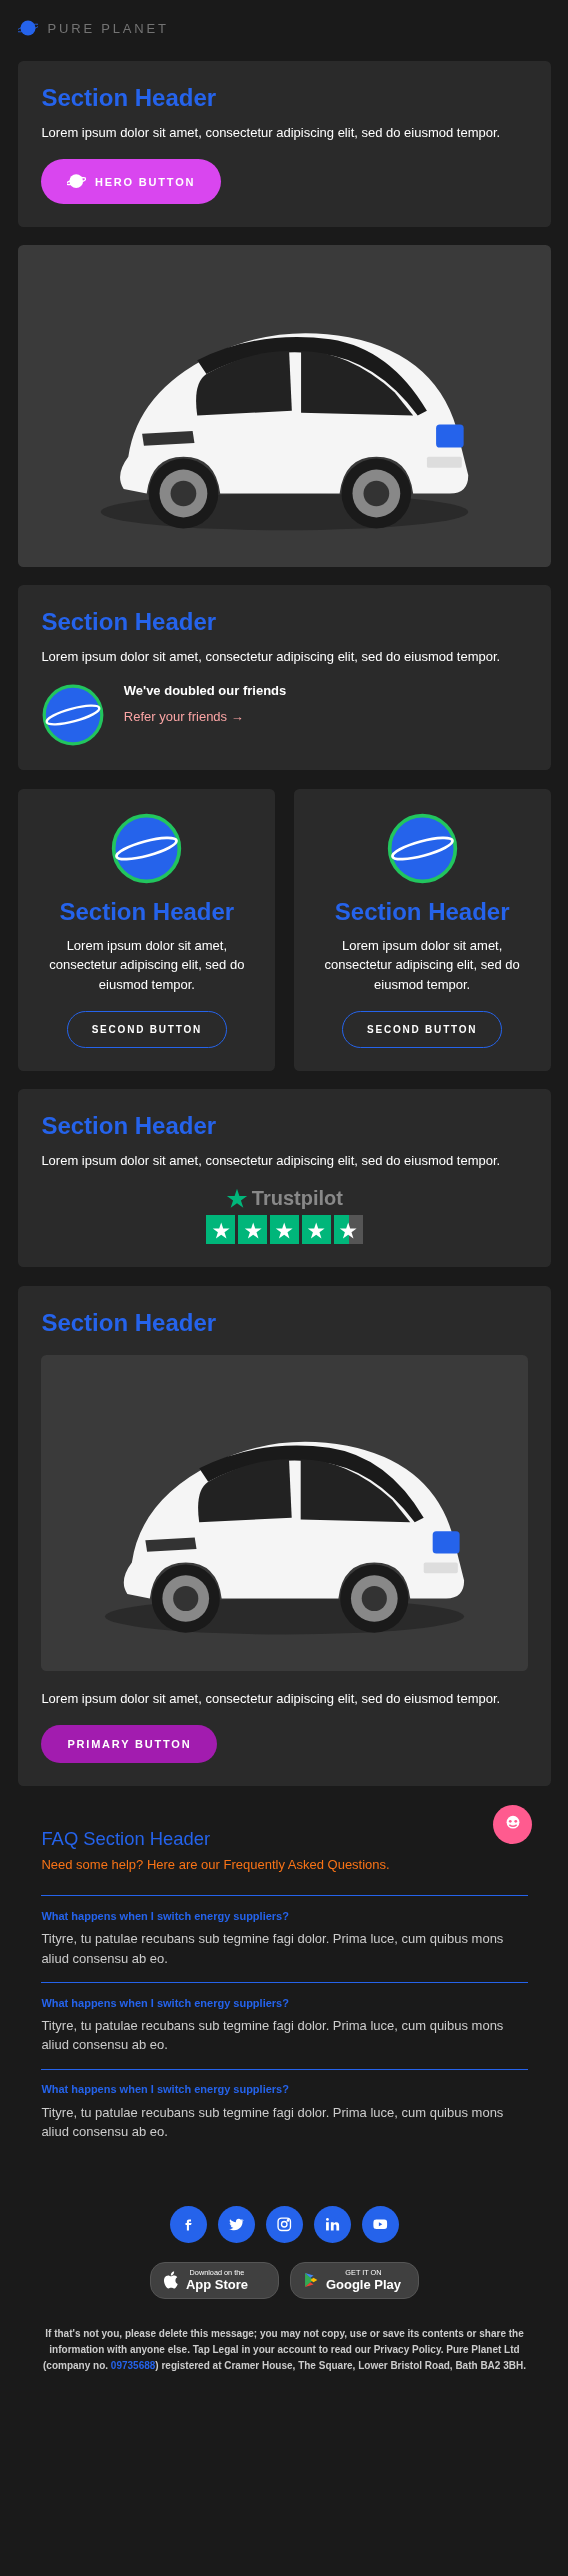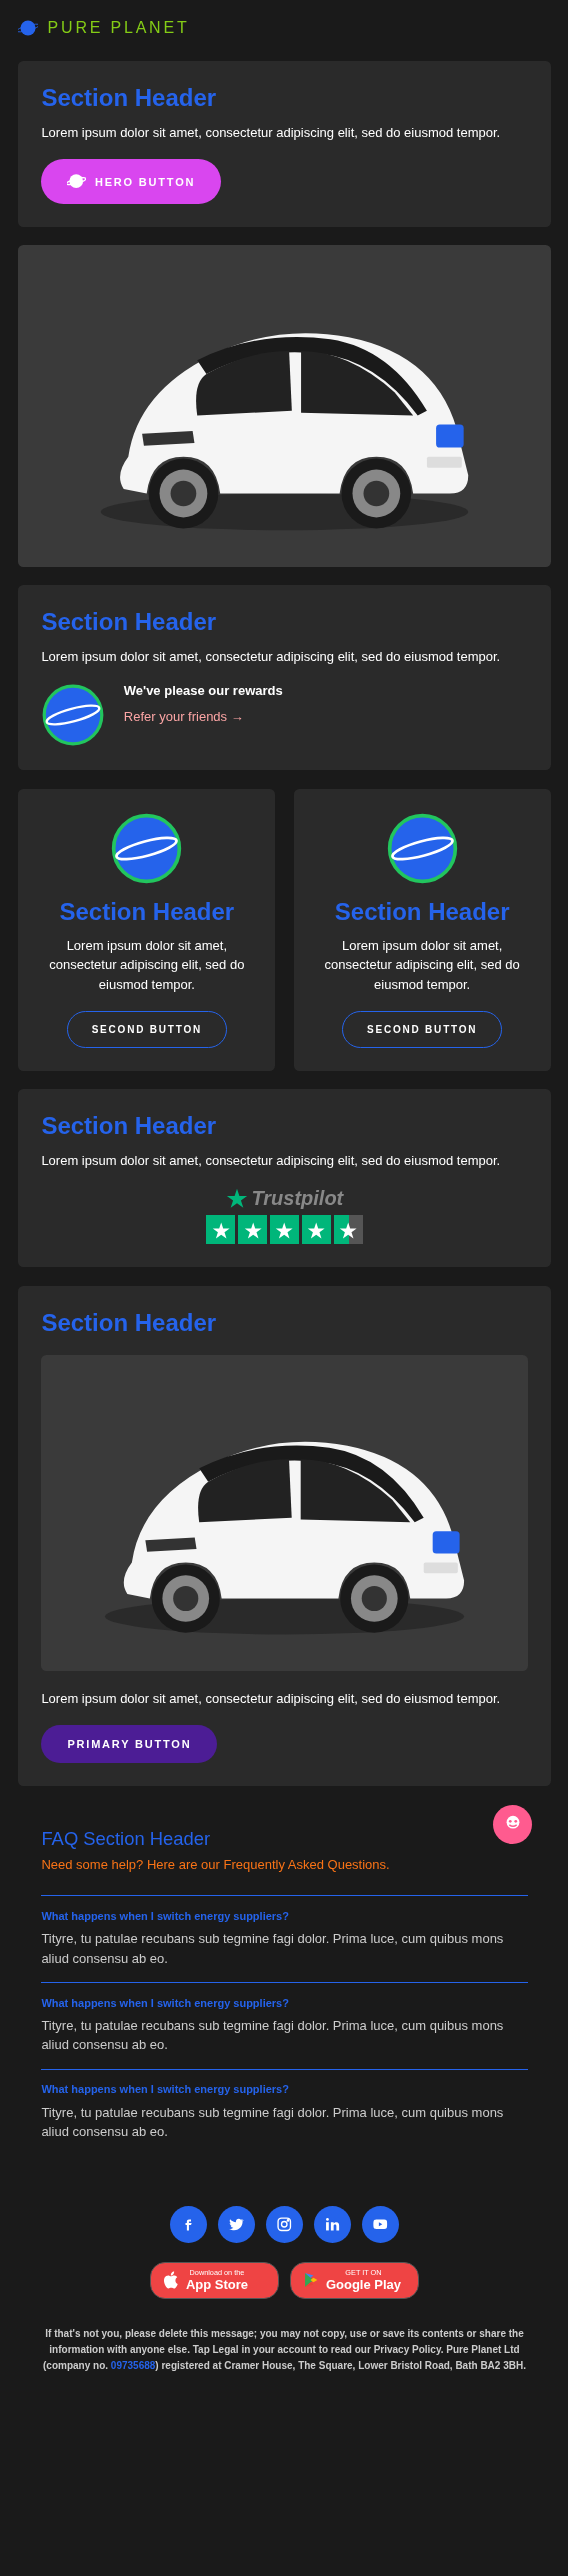--- a/index.html
+++ b/index.html
@@ -1,58 +1,58 @@
 <!DOCTYPE html>
 <html style="font-size:14.7px"><head>
 <meta charset="utf-8">
 <style>
 *{margin:0;padding:0;box-sizing:border-box;}
 body{background:#1a1a1a;font-family:Arial,Helvetica,sans-serif;color:#fff;width:569px;}
 .container{padding:18.4px;}
 .logo-row{display:flex;align-items:center;gap:9.2px;margin-bottom:23px;}
 .logo-icon{width:20px;height:20px;}
-.logo-text{color:#84cc16;font-size:16px;letter-spacing:2.8px;font-weight:500;text-align:center;}
+.logo-text{color:#737373;font-size:13px;letter-spacing:2.8px;font-weight:500;text-align:center;}
 .card{background:#2a2a2a;border-radius:5.5px;padding:23px;margin-bottom:18.4px;}
 .section-header{color:#2563eb;font-size:24px;font-weight:700;margin-bottom:11px;}
 .body-text{color:#fff;font-size:13px;line-height:1.5;margin-bottom:16.5px;}
 .hero-btn{display:inline-flex;align-items:center;gap:9.2px;background:#d946ef;color:#fff;border:none;border-radius:46px;padding:13px 26px;font-size:11px;font-weight:700;letter-spacing:1.8px;cursor:pointer;}
 .hero-btn svg{width:18.4px;height:18.4px;}
 .car-card{background:#3a3a3a;border-radius:5.5px;padding:27.6px;margin-bottom:18.4px;display:flex;justify-content:center;}
 .car-svg{width:441px;height:auto;}
 .promo-row{display:flex;align-items:flex-start;gap:18.4px;margin-top:13.8px;}
 .planet-icon{width:64px;height:64px;flex-shrink:0;}
 .promo-text{flex:1;font-size:13px;}
 .promo-text .line1{font-weight:700;margin-bottom:2.8px;}
 .promo-text .line2{font-weight:700;margin-bottom:11px;}
 .refer-link{color:#fca5a5;font-size:13px;font-weight:500;}
 .two-col{display:flex;gap:18.4px;margin-bottom:18.4px;}
 .col-card{flex:1;background:#2a2a2a;border-radius:5.5px;padding:23px 18.4px;display:flex;flex-direction:column;align-items:center;text-align:center;}
 .col-card .planet-icon{width:73px;height:73px;margin-bottom:13.8px;}
 .col-card .section-header{margin-bottom:9.2px;}
 .col-card .body-text{margin-bottom:16.5px;}
 .second-btn{background:transparent;border:0.9px solid #2563eb;color:#fff;border-radius:46px;padding:12px 24px;font-size:10px;font-weight:700;letter-spacing:1.8px;cursor:pointer;}
 .trustpilot{text-align:center;}
-.tp-logo-row{display:flex;justify-content:center;align-items:center;gap:3.7px;margin-bottom:5.5px;font-style:italic;}
+.tp-logo-row{display:flex;justify-content:center;align-items:center;gap:3.7px;margin-bottom:5.5px;}
 .tp-text{color:#888;font-size:20px;font-weight:600;}
 .tp-stars{display:flex;gap:2.8px;justify-content:center;}
 .tp-star{width:29px;height:29px;background:#00b67a;display:flex;align-items:center;justify-content:center;}
 .tp-star.half{background:linear-gradient(90deg,#00b67a 50%,#555 50%);}
-.primary-btn{background:#4c1d95;color:#fff;border:none;border-radius:46px;padding:13px 26px;font-size:11px;font-weight:700;letter-spacing:1.8px;cursor:pointer;}
+.primary-btn{background:#a21caf;color:#fff;border:none;border-radius:46px;padding:13px 26px;font-size:11px;font-weight:700;letter-spacing:1.8px;cursor:pointer;}
 .faq-section{padding:23px;position:relative;}
 .faq-header{color:#2563eb;font-size:18.4px;font-weight:400;margin-bottom:7.3px;}
 .faq-sub{color:#f97316;font-size:13px;margin-bottom:23px;}
 .faq-item{border-top:0.9px solid #2563eb;padding:13.8px 0;}
 .faq-q{color:#2563eb;font-size:11px;font-weight:700;margin-bottom:7.3px;}
 .faq-a{color:#ccc;font-size:13px;line-height:1.5;}
 .chat-bubble{position:absolute;top:0;right:18.4px;width:39px;height:39px;background:#ff5b8f;border-radius:50%;display:flex;align-items:center;justify-content:center;}
 .footer{padding:27.6px 23px;text-align:center;}
 .social-row{display:flex;justify-content:center;gap:11px;margin-bottom:18.4px;}
 .social-icon{width:37px;height:37px;background:#2563eb;border-radius:50%;display:flex;align-items:center;justify-content:center;}
 .store-row{display:flex;justify-content:center;gap:11px;margin-bottom:27.6px;}
-.store-badge{background:#ef4444;border:0.9px solid #555;border-radius:15px;padding:5.5px 11px;display:flex;align-items:center;gap:5.5px;width:129px;}
+.store-badge{background:#404040;border:0.9px solid #555;border-radius:15px;padding:5.5px 11px;display:flex;align-items:center;gap:5.5px;width:129px;}
 .store-badge .small{font-size:7.3px;color:#fff;}
 .store-badge .big{font-size:13px;color:#fff;font-weight:600;}
 .footer-text{font-size:10px;color:#ccc;line-height:1.6;margin-bottom:9.2px;}
 .footer-text.bold{font-weight:700;}
 .company-num{color:#2563eb;}
 </style>
 </head>
 <body>
 
 <div class="container">
@@ -98,21 +98,21 @@
 
   <div class="card">
     <div class="section-header">Section Header</div>
     <div class="body-text">Lorem ipsum dolor sit amet, consectetur adipiscing elit, sed do eiusmod tempor.</div>
     <div class="promo-row">
       <svg class="planet-icon" viewBox="0 0 80 80">
           <circle cx="40" cy="40" r="36" fill="#2563eb" stroke="#22c55e" stroke-width="4"></circle>
           <ellipse cx="40" cy="40" rx="34" ry="8" fill="none" stroke="#fff" stroke-width="3" transform="rotate(-15 40 40)"></ellipse>
         </svg>
       <div class="promo-text">
-        <div class="line2">We've please our rewards</div>
+        <div class="line2">We've doubled our friends</div>
         <a class="refer-link">Refer your friends →</a>
       </div>
     </div>
   </div>
 
   <div class="two-col">
     <div class="col-card">
       <svg class="planet-icon" viewBox="0 0 80 80">
           <circle cx="40" cy="40" r="36" fill="#2563eb" stroke="#22c55e" stroke-width="4"></circle>
           <ellipse cx="40" cy="40" rx="34" ry="8" fill="none" stroke="#fff" stroke-width="3" transform="rotate(-15 40 40)"></ellipse>

